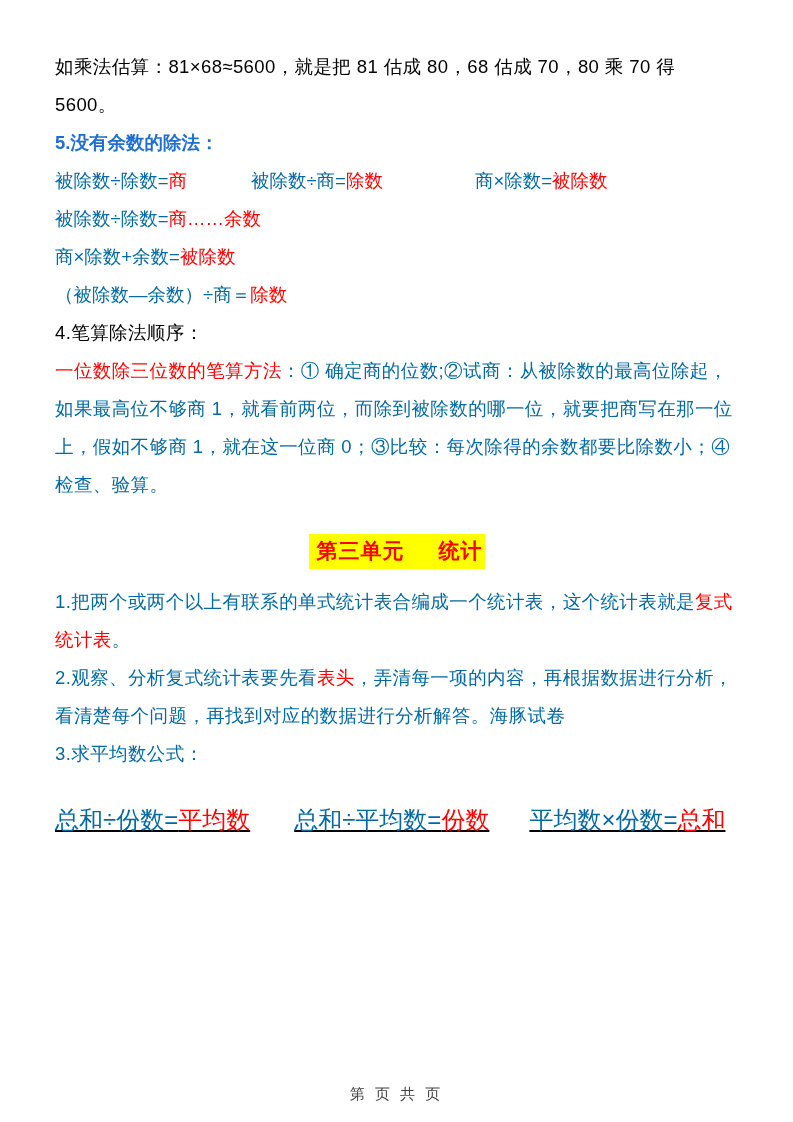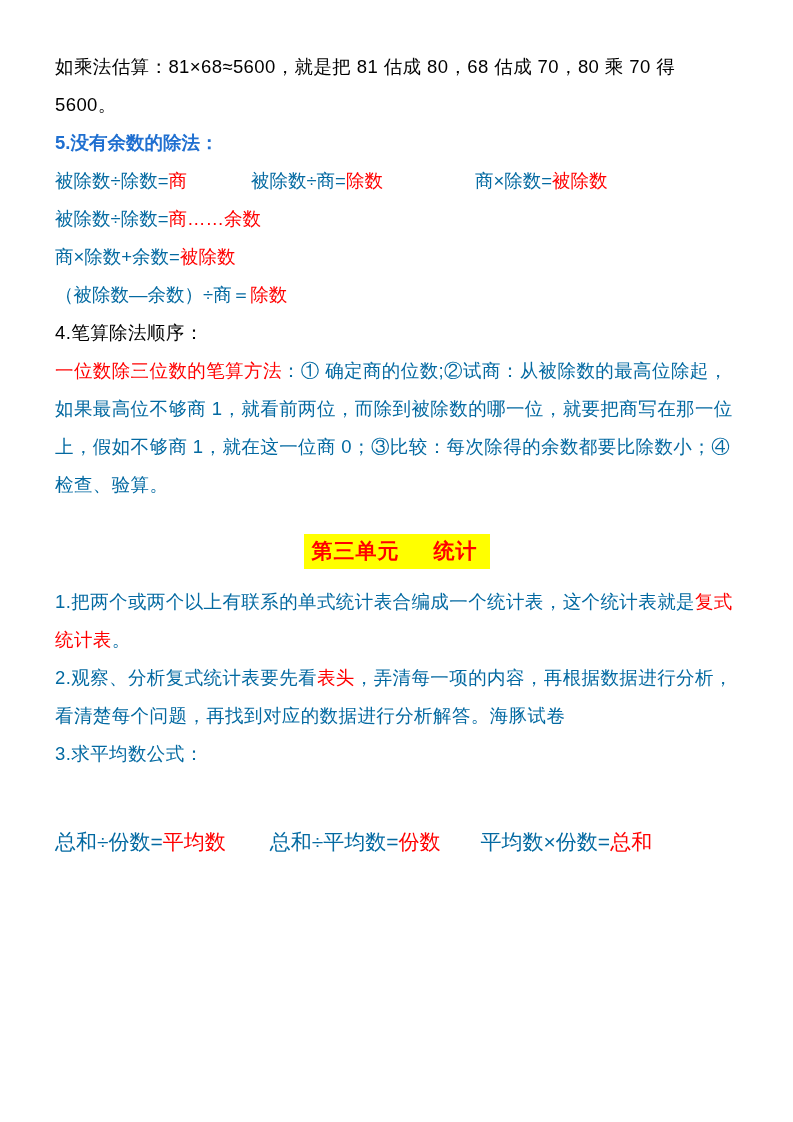--- a/index.html
+++ b/index.html
@@ -59,32 +59,33 @@
     margin-top: 30px;
     margin-bottom: 14px;
   }
   .unit-title {
     display: inline-block;
     background: #ffff00;
     color: #ff0000;
     font-weight: bold;
     font-size: 21px;
     line-height: 30px;
-    padding: 2px 12px 3px 8px;
+    padding: 2px 2px 3px 8px;
     letter-spacing: 1px;
   }
   .unit-title .sp {
     display: inline-block;
     width: 34px;
   }
   .avg-row {
-    font-size: 21px;
+    font-size: 24px;
     line-height: 38px;
-    margin-top: 50px;
+    margin-top: 28px;
     white-space: nowrap;
+    text-decoration: underline;
   }
   .avg-row .gap1 {
     display: inline-block;
     width: 44px;
   }
   .avg-row .gap2 {
     display: inline-block;
     width: 40px;
   }
   .footer {
@@ -145,13 +146,14 @@
   </p>
 
   <p class="para">
     <span class="black">3.求平均数公式：</span>
   </p>
 
   <div class="avg-row">
     <span class="black">总和÷份数=</span><span class="red">平均数</span><span class="gap1"></span><span class="black">总和÷平均数=</span><span class="red">份数</span><span class="gap2"></span><span class="black">平均数×份数=</span><span class="red">总和</span>
   </div>
 
+  <div class="footer">第 页 共 页</div>
 </div>
 
 </body></html>

